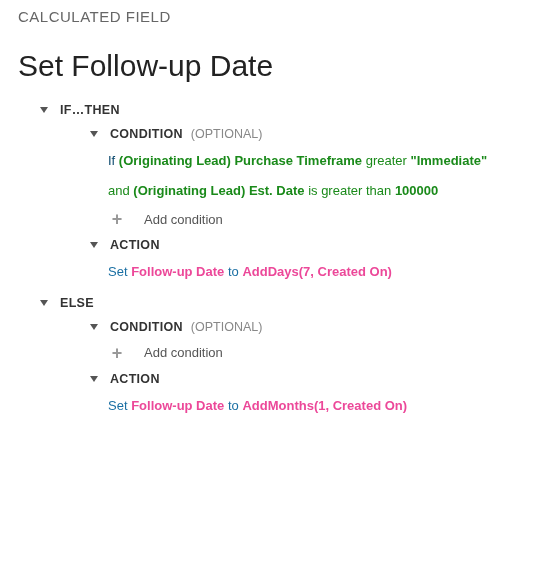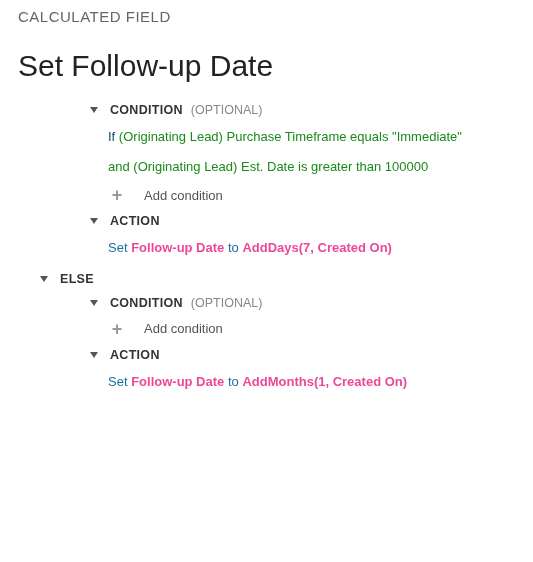--- a/index.html
+++ b/index.html
@@ -54,21 +54,21 @@
   }
   .indent-1 { padding-left: 20px; }
   .indent-2 { padding-left: 50px; }
   .cond-line {
     font-size: 13px;
     color: #1a8a1a;
     margin: 10px 0;
     line-height: 1.5;
   }
   .cond-line .plain { color: #1a8a1a; font-weight: 400; }
-  .cond-line .boldg { color: #1a8a1a; font-weight: 400; }
+  .cond-line .boldg { color: #1a8a1a; font-weight: 700; }
   .cond-line .normal { color: #0c4a6e; font-weight: 400; }
   .action-line {
     font-size: 13px;
     margin: 10px 0;
     line-height: 1.5;
   }
   .action-line .setword { color: #1a6fa3; font-weight: 400; }
   .action-line .boldblue { color: #ec4899; font-weight: 700; }
   .add-cond {
     display: flex;
@@ -91,39 +91,47 @@
   }
   .block { margin-bottom: 14px; }
 </style>
 </head>
 <body>
 
 <div class="eyebrow">CALCULATED FIELD</div>
 <div class="title">Set Follow-up Date</div>
 
 <div class="block indent-1">
+  <div class="row">
+    <span class="twisty">
+      <svg width="10" height="10" viewBox="0 0 10 10">
+          <path d="M1 2 L9 2 L5 8 Z" fill="#555"></path>
+        </svg>
+    </span>
+    <span class="section-label">IF…THEN</span>
+  </div>
 
   <div class="indent-2">
     <div class="row">
       <span class="twisty">
         <svg width="10" height="10" viewBox="0 0 10 10">
             <path d="M1 2 L9 2 L5 8 Z" fill="#555"></path>
           </svg>
       </span>
       <span class="section-label">CONDITION</span>
       <span class="optional">(OPTIONAL)</span>
     </div>
 
     <div class="indent-1">
       <div class="cond-line">
         <span class="normal">If</span>
         <span> </span>
         <span class="boldg">(Originating Lead) Purchase Timeframe</span>
         <span> </span>
-        <span class="plain">equals</span>
+        <span class="plain">greater</span>
         <span> </span>
         <span class="boldg">"Immediate"</span>
       </div>
       <div class="cond-line">
         <span class="plain">and</span>
         <span> </span>
         <span class="boldg">(Originating Lead) Est. Date</span>
         <span> </span>
         <span class="plain">is greater than</span>
         <span> </span>

